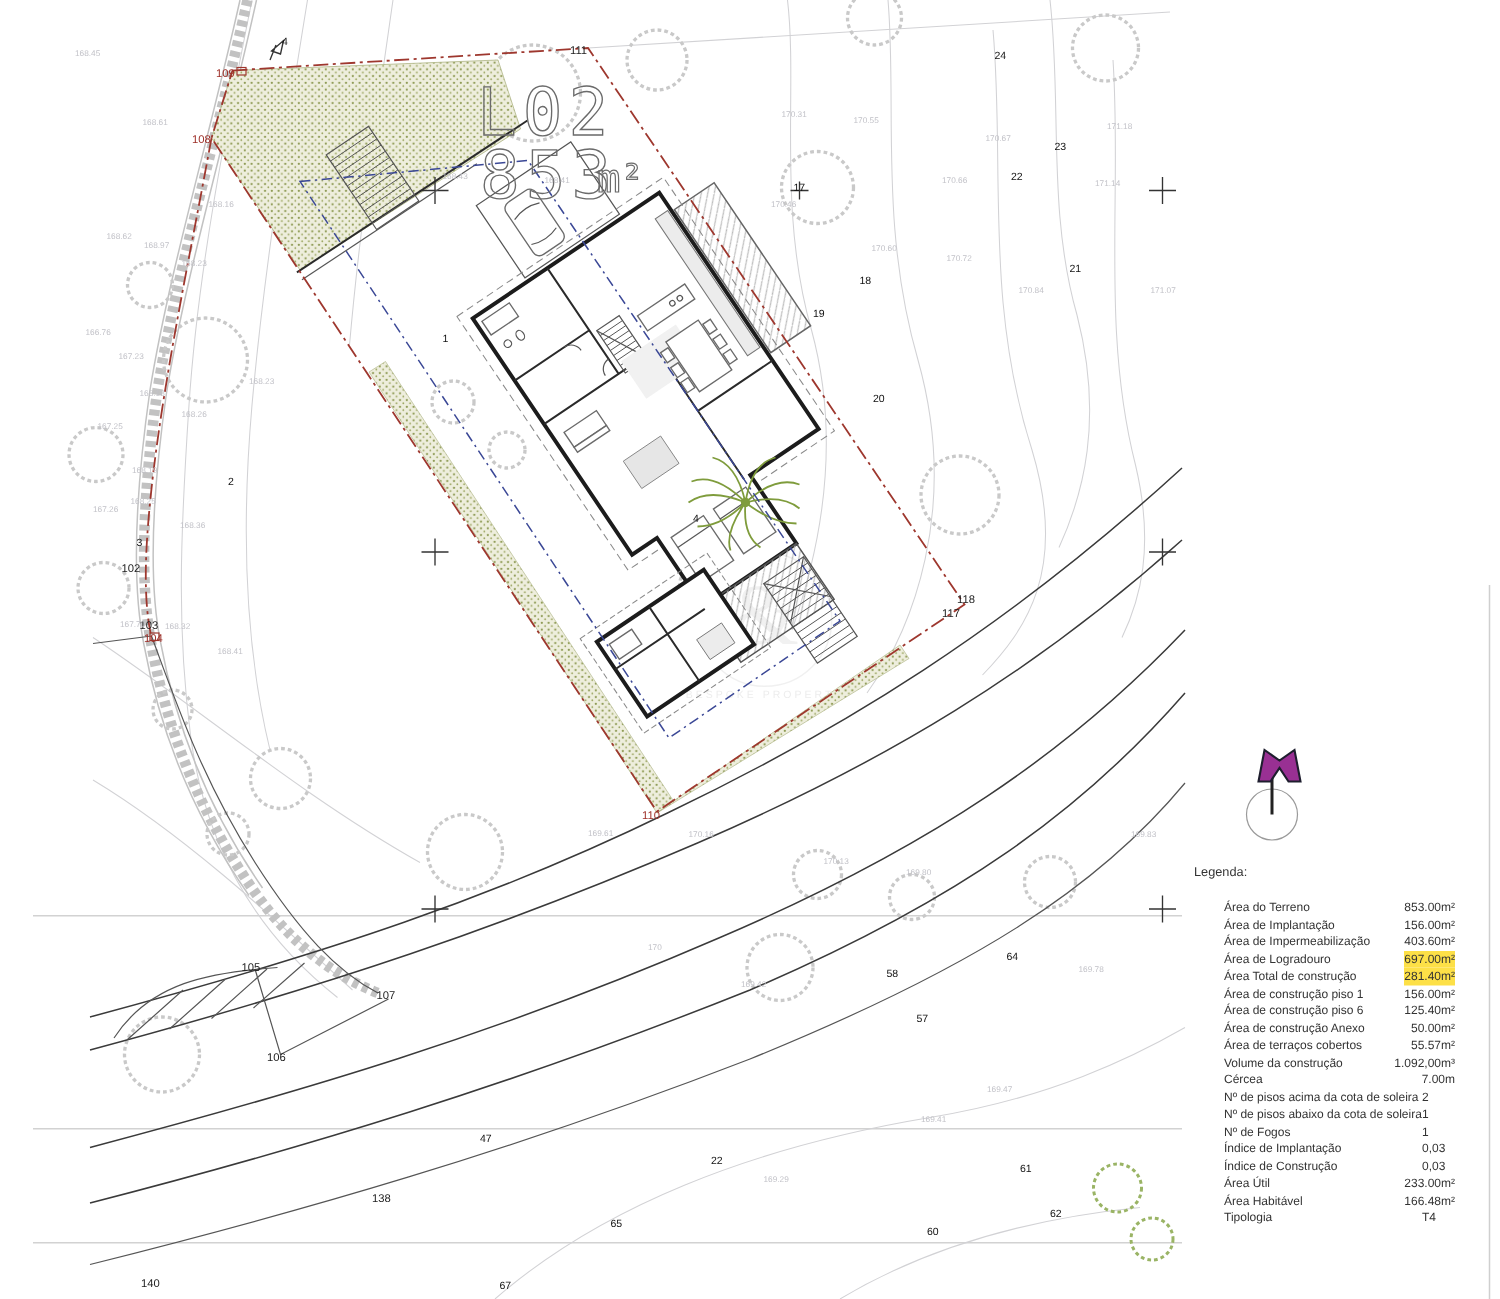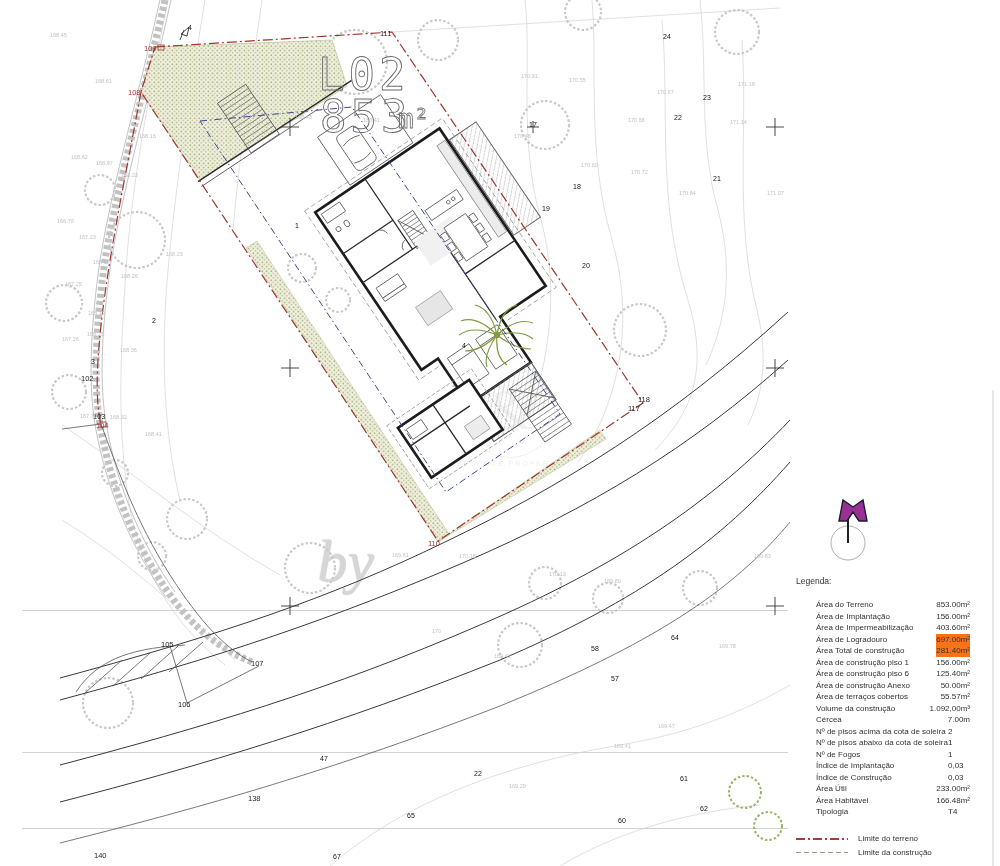--- a/index.html
+++ b/index.html
@@ -40,33 +40,32 @@
   #point-labels text{font:7px "Liberation Sans",sans-serif;fill:#111;}
   #contour-labels text{font:5.5px "Liberation Sans",sans-serif;fill:#c2c2c8;}
   .outline-big{font:44px "DejaVu Sans Mono",monospace;fill:none;stroke:#6b6b6b;stroke-width:.9;letter-spacing:4px;}
   .outline-small{font:26px "DejaVu Sans Mono",monospace;fill:none;stroke:#6b6b6b;stroke-width:.8;}
   
   #legend{position:absolute;left:796px;top:576px;width:174px;z-index:3;color:#333;}
   #legend .lg-title{font-size:8.5px;margin-bottom:13px;}
   .lg-row{display:flex;height:11.5px;line-height:11.5px;font-size:8px;}
   .lg-label{width:132px;overflow:hidden;white-space:nowrap;margin-left:20px;}
   .lg-value{flex:1;white-space:nowrap;}
-  .lg-value.hl{background:#f97316;}
+  .lg-value.hl{background:#fde047;}
   #legend-lines{margin-top:14px;}
   .lg-line-row{display:flex;align-items:center;height:14px;font-size:8px;}
   .lg-swatch{width:52px;height:2px;margin-right:10px;}
   .sw-terrain{background:repeating-linear-gradient(90deg,#a04038 0 9px,transparent 9px 12px,#a04038 12px 14px,transparent 14px 17px);}
   .sw-construction{height:1.5px;background:repeating-linear-gradient(90deg,#98988e 0 5px,transparent 5px 8px);}
 </style>
 </head>
 <body>
 
 <div id="page">
 
-  <div class="wm wm-by">by</div>
   <div class="wm-rule" style="top:610px"></div>
   <div class="wm-rule" style="top:752px"></div>
   <div class="wm-rule" style="top:828px"></div>
   <div class="stamp">
     <div class="ring"></div>
     <div class="amp">&amp;</div>
     <div class="btx">BESPOKE PROPERTY</div>
   </div>
 
   <svg id="plan" width="1000" height="866" viewBox="0 0 1000 866">
@@ -436,25 +435,15 @@
   <div class="lg-row">
     <span class="lg-label">Área Habitável</span>
     <span class="lg-value">166.48m²</span>
   </div>
 
   <div class="lg-row">
     <span class="lg-label">Tipologia</span>
     <span class="lg-value">T4</span>
   </div>
 </div>
-    <div id="legend-lines">
-      <div class="lg-line-row">
-        <span class="lg-swatch sw-terrain"></span>
-        <span>Limite do terreno</span>
-      </div>
-      <div class="lg-line-row">
-        <span class="lg-swatch sw-construction"></span>
-        <span>Limite da construção</span>
-      </div>
-    </div>
   </div>
 
 </div>
 
 </body></html>

